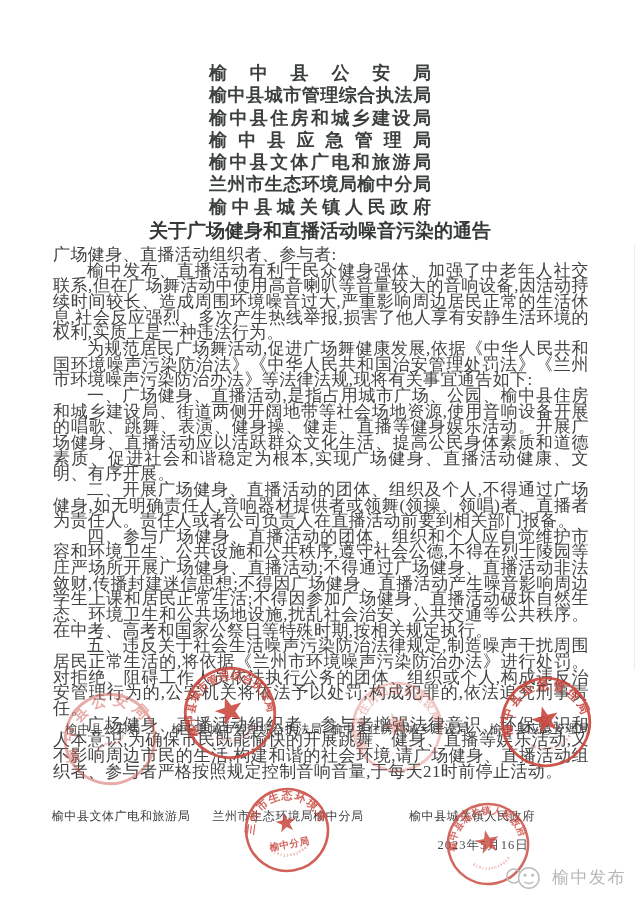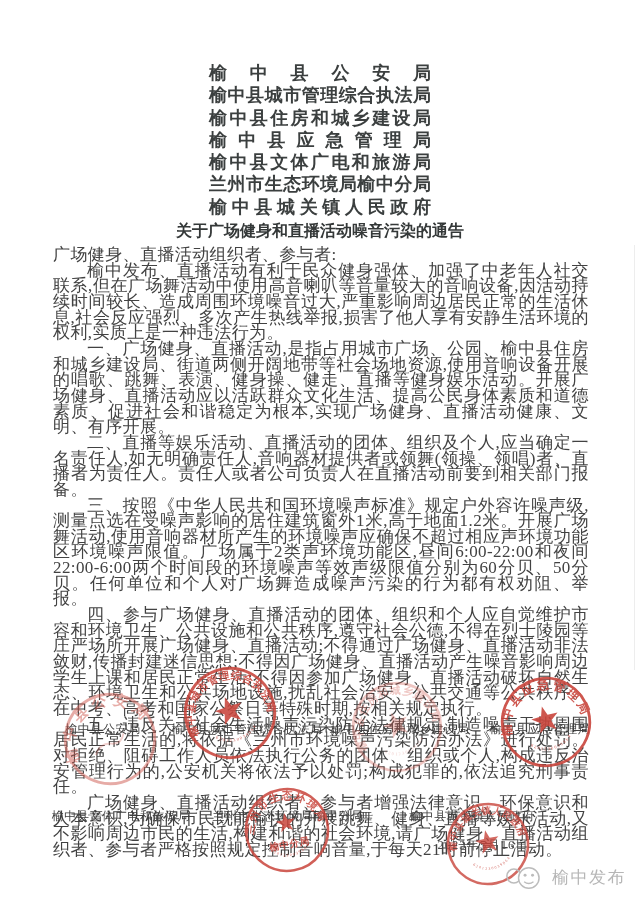--- a/index.html
+++ b/index.html
@@ -16,21 +16,21 @@
   .title-block{position:absolute;top:62px;left:0;width:100%;}
   .agency-line{
     width:222px;margin:0 auto;
     font-size:18px;font-weight:700;line-height:22.3px;
     color:#3b3f3f;
     text-align:justify;text-align-last:justify;
     white-space:nowrap;text-justify:inter-character;
   }
   .subject-line{
     margin:1px 0 0 0;
-    font-size:16px;font-weight:700;line-height:23px;
+    font-size:19px;font-weight:700;line-height:23px;
     text-align:center;color:#343838;letter-spacing:0;
   }
   
   .body-text{
     position:absolute;left:53px;top:247px;width:536px;
     font-size:17px;line-height:15.65px;letter-spacing:.4px;
     text-align:justify;color:#424242;
   }
   .body-text p{margin:0;}
   .para{text-indent:2em;}
@@ -87,23 +87,23 @@
     <div class="agency-line">榆中县应急管理局</div>
     <div class="agency-line">榆中县文体广电和旅游局</div>
     <div class="agency-line">兰州市生态环境局榆中分局</div>
     <div class="agency-line">榆中县城关镇人民政府</div>
     <h1 class="subject-line">关于广场健身和直播活动噪音污染的通告</h1>
   </header>
 
   <main class="body-text">
     <p class="salutation">广场健身、直播活动组织者、参与者:</p>
     <p class="para">榆中发布、直播活动有利于民众健身强体、加强了中老年人社交联系,但在广场舞活动中使用高音喇叭等音量较大的音响设备,因活动持续时间较长、造成周围环境噪音过大,严重影响周边居民正常的生活休息,社会反应强烈、多次产生热线举报,损害了他人享有安静生活环境的权利,实质上是一种违法行为。</p>
+    <p class="para">为规范居民广场舞活动,促进广场舞健康发展,依据《中华人民共和国环境噪声污染防治法》《中华人民共和国治安管理处罚法》《兰州市环境噪声污染防治办法》等法律法规,现将有关事宜通告如下:</p>
     <p class="para">一、广场健身、直播活动,是指占用城市广场、公园、榆中县住房和城乡建设局、街道两侧开阔地带等社会场地资源,使用音响设备开展的唱歌、跳舞、表演、健身操、健走、直播等健身娱乐活动。开展广场健身、直播活动应以活跃群众文化生活、提高公民身体素质和道德素质、促进社会和谐稳定为根本,实现广场健身、直播活动健康、文明、有序开展。</p>
-    <p class="para">二、直播等娱乐活动、直播活动的团体、组织及个人,应当确定一名责任人,如无明确责任人,音响器材提供者或领舞(领操、领唱)者、直播者为责任人。责任人或者公司负责人在直播活动前要到相关部门报备。</p>
-    <p class="para">三、按照《中华人民共和国环境噪声标准》规定户外容许噪声级,测量点选在受噪声影响的居住建筑窗外1米,高于地面1.2米。开展广场舞活动,使用音响器材所产生的环境噪声应确保不超过相应声环境功能区环境噪声限值。广场属于2类声环境功能区,昼间6:00-22:00和夜间22:00-6:00两个时间段的环境噪声等效声级限值分别为60分贝、50分贝。任何单位和个人对广场舞造成噪声污染的行为都有权劝阻、举报。</p>
+    <p class="para">二、开展广场健身、直播活动的团体、组织及个人,不得通过广场健身,如无明确责任人,音响器材提供者或领舞(领操、领唱)者、直播者为责任人。责任人或者公司负责人在直播活动前要到相关部门报备。</p>
     <p class="para">四、参与广场健身、直播活动的团体、组织和个人应自觉维护市容和环境卫生、公共设施和公共秩序,遵守社会公德,不得在烈士陵园等庄严场所开展广场健身、直播活动;不得通过广场健身、直播活动非法敛财,传播封建迷信思想;不得因广场健身、直播活动产生噪音影响周边学生上课和居民正常生活;不得因参加广场健身、直播活动破坏自然生态、环境卫生和公共场地设施,扰乱社会治安、公共交通等公共秩序。在中考、高考和国家公祭日等特殊时期,按相关规定执行。</p>
     <p class="para">五、违反关于社会生活噪声污染防治法律规定,制造噪声干扰周围居民正常生活的,将依据《兰州市环境噪声污染防治办法》进行处罚。对拒绝、阻碍工作人员依法执行公务的团体、组织或个人,构成违反治安管理行为的,公安机关将依法予以处罚;构成犯罪的,依法追究刑事责任。</p>
     <p class="para">广场健身、直播活动组织者、参与者增强法律意识、环保意识和人本意识,为确保市民既能愉快的开展跳舞、健身、直播等娱乐活动,又不影响周边市民的生活,构建和谐的社会环境,请广场健身、直播活动组织者、参与者严格按照规定控制音响音量,于每天21时前停止活动。</p>
   </main>
 
   <div class="sig" style="left:103px;top:721px;">榆中县公安局</div>
   <div class="sig" style="left:247px;top:721px;">榆中县城市管理综合执法局</div>
   <div class="sig" style="left:400px;top:721px;">榆中县住房和城乡建设局</div>
   <div class="sig" style="left:540px;top:721px;">榆中县应急管理局</div>
 

